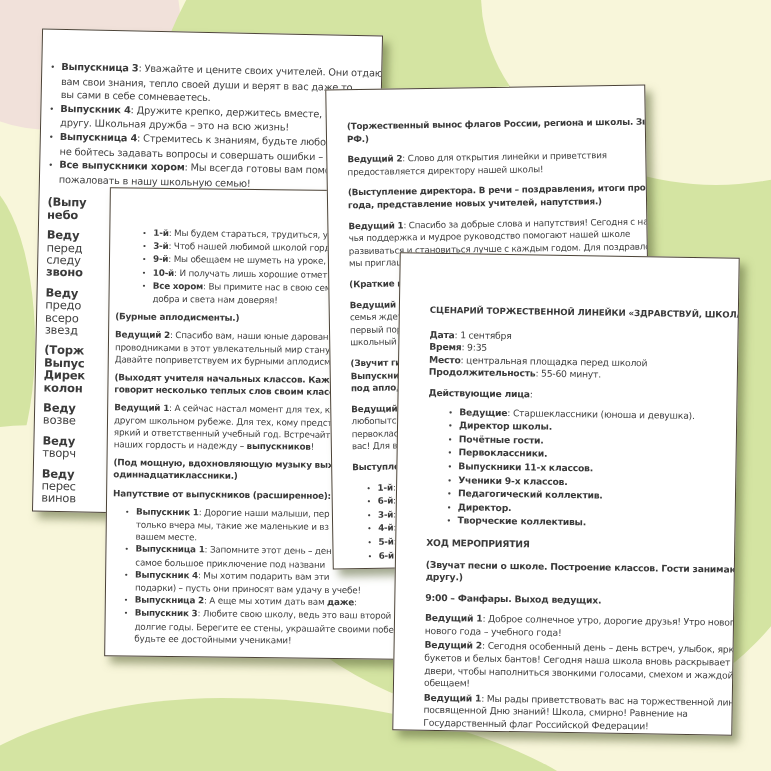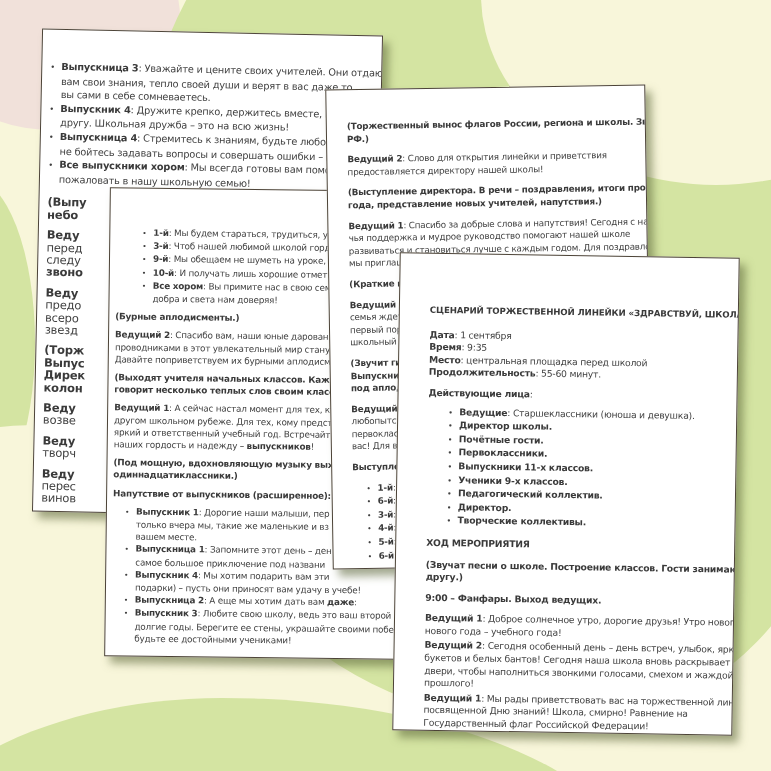--- a/index.html
+++ b/index.html
@@ -177,19 +177,19 @@
         <div class="line" style="margin-left: 20px;"><span class="blt">•</span><span class="bb">Творческие коллективы.</span></div>
         <div class="line" style="margin-top: 9px;"><span class="bb">ХОД МЕРОПРИЯТИЯ</span></div>
         <div class="line" style="margin-top: 9px;"><span class="bb">(Звучат песни о школе. Построение классов. Гости занимают свои</span></div>
         <div class="line"><span class="bb">другу.)</span></div>
         <div class="line" style="margin-top: 8px;"><span class="bb">9:00 – Фанфары. Выход ведущих.</span></div>
         <div class="line" style="margin-top: 8px;"><span class="bb">Ведущий 1</span><span>: Доброе солнечное утро, дорогие друзья! Утро нового дня и</span></div>
         <div class="line"><span>нового года – учебного года!</span></div>
         <div class="line" style="margin-top: 2px;"><span class="bb">Ведущий 2</span><span>: Сегодня особенный день – день встреч, улыбок, ярких</span></div>
         <div class="line"><span>букетов и белых бантов! Сегодня наша школа вновь раскрывает свои</span></div>
         <div class="line"><span>двери, чтобы наполниться звонкими голосами, смехом и жаждой новых</span></div>
-        <div class="line"><span>прошлого!</span></div>
+        <div class="line"><span>обещаем!</span></div>
         <div class="line" style="margin-top: 2px;"><span class="bb">Ведущий 1</span><span>: Мы рады приветствовать вас на торжественной линейке,</span></div>
         <div class="line"><span>посвященной Дню знаний! Школа, смирно! Равнение на</span></div>
         <div class="line"><span>Государственный флаг Российской Федерации!</span></div>
       </div>
   </div>
 </div>
 
 </body></html>

